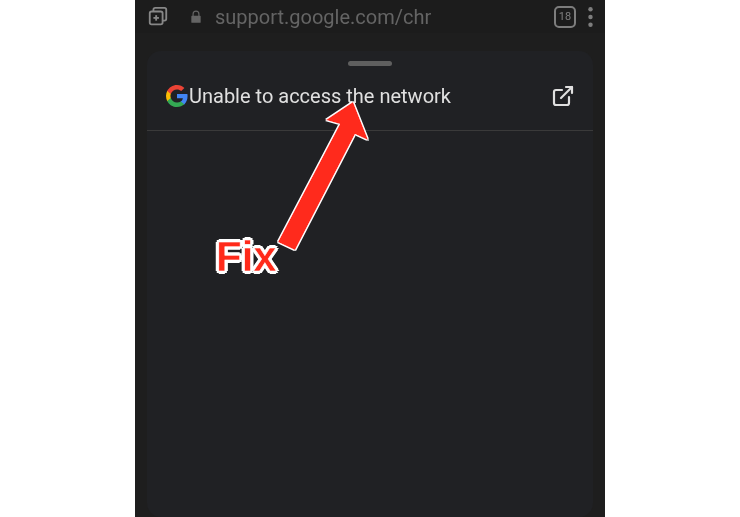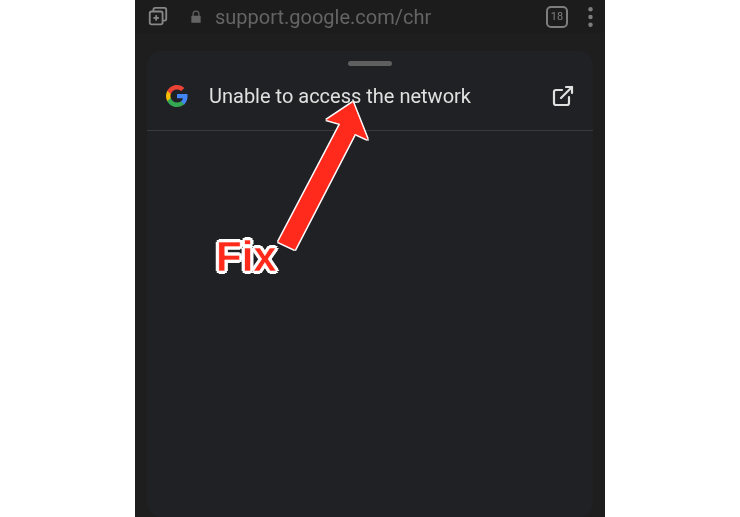--- a/index.html
+++ b/index.html
@@ -53,21 +53,20 @@
     .tabs-count {
       width: 22px;
       height: 22px;
       border: 2px solid #c0c0c0;
       border-radius: 5px;
       display: flex;
       align-items: center;
       justify-content: center;
       color: #c0c0c0;
       font-size: 11px;
-      margin-right: 8px;
     }
     .menu-dots {
       color: #c0c0c0;
       font-size: 20px;
       display: flex;
       align-items: center;
     }
     .panel-area {
       padding: 18px 12px 0 12px;
       height: calc(100% - 33px);
@@ -84,21 +83,21 @@
       height: 5px;
       background: #5f5f5f;
       border-radius: 3px;
       margin: 10px auto 0;
     }
     .panel-header {
       display: flex;
       align-items: center;
       padding: 18px 18px 22px 18px;
       border-bottom: 1px solid #3a3a3a;
-      gap: 20px;
+      gap: 0;
     }
     .google-logo {
       width: 24px;
       height: 24px;
       flex-shrink: 0;
     }
     .error-message {
       color: #e0e0e0;
       font-size: 20px;
       flex: 1;

